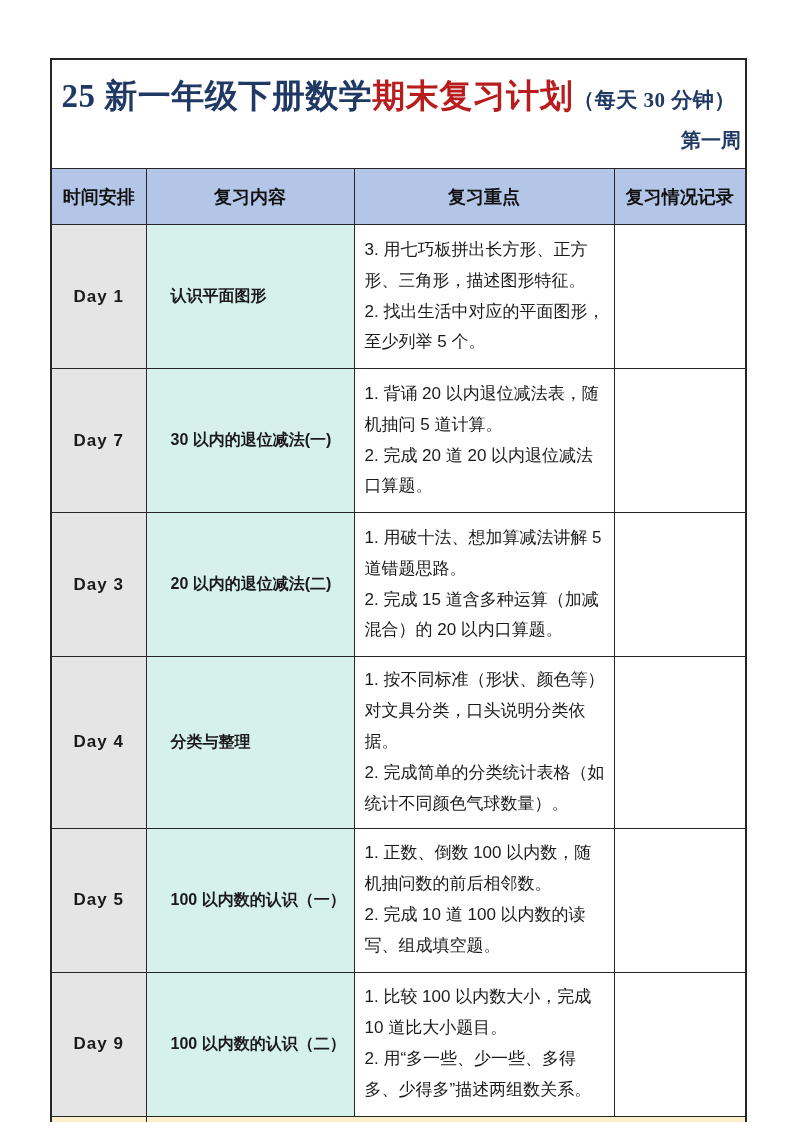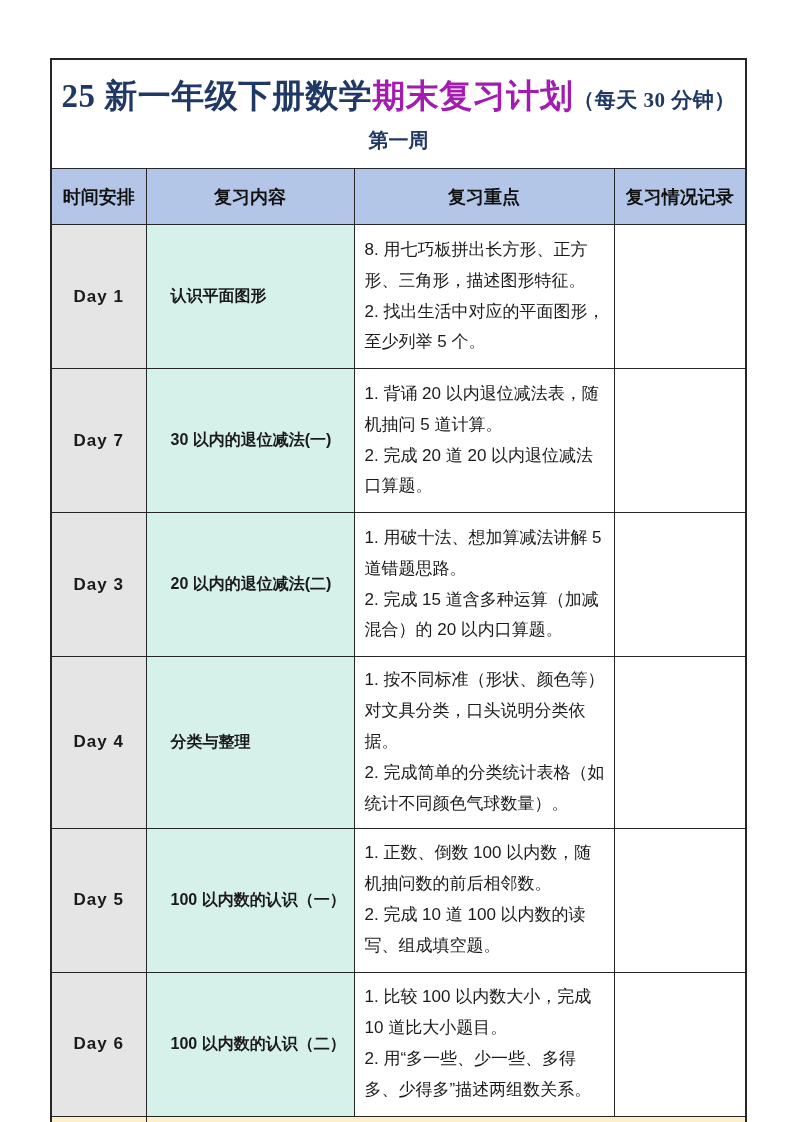--- a/index.html
+++ b/index.html
@@ -47,28 +47,29 @@
   }
   .title-line {
     font-family: "Liberation Serif", serif;
     font-weight: bold;
     font-size: 33px;
     line-height: 1.15;
     white-space: nowrap;
     letter-spacing: 0.5px;
   }
   .t-navy  { color: #1f3864; }
-  .t-red   { color: #a21caf; }
+  .t-red   { color: #b91c1c; }
   .t-small { font-size: 21px; }
   .subtitle {
     margin-top: 12px;
     font-family: "Liberation Serif", serif;
     font-weight: bold;
     font-size: 20px;
     color: #1f3864;
+    text-align: right;
   }
 
   
   tr.head-row th {
     height: 53px;
     background: #b4c6e7;
     font-family: "Liberation Serif", serif;
     font-weight: bold;
     font-size: 18px;
     text-align: center;
@@ -139,21 +140,21 @@
       <th>时间安排</th>
       <th>复习内容</th>
       <th>复习重点</th>
       <th>复习情况记录</th>
     </tr>
 
     <tr class="r-normal">
       <td class="day-cell">Day 1</td>
       <td class="content-cell">认识平面图形</td>
       <td class="points-cell">
-        <div class="pt">8. 用七巧板拼出长方形、正方形、三角形，描述图形特征。</div>
+        <div class="pt">3. 用七巧板拼出长方形、正方形、三角形，描述图形特征。</div>
         <div class="pt">2. 找出生活中对应的平面图形，至少列举 5 个。</div>
       </td>
       <td class="record-cell"></td>
     </tr>
 
     <tr class="r-normal">
       <td class="day-cell">Day 7</td>
       <td class="content-cell">30 以内的退位减法(一)</td>
       <td class="points-cell">
         <div class="pt">1. 背诵 20 以内退位减法表，随机抽问 5 道计算。</div>
@@ -186,21 +187,21 @@
       <td class="day-cell">Day 5</td>
       <td class="content-cell">100 以内数的认识（一）</td>
       <td class="points-cell">
         <div class="pt">1. 正数、倒数 100 以内数，随机抽问数的前后相邻数。</div>
         <div class="pt">2. 完成 10 道 100 以内数的读写、组成填空题。</div>
       </td>
       <td class="record-cell"></td>
     </tr>
 
     <tr class="r-normal">
-      <td class="day-cell">Day 6</td>
+      <td class="day-cell">Day 9</td>
       <td class="content-cell">100 以内数的认识（二）</td>
       <td class="points-cell">
         <div class="pt">1. 比较 100 以内数大小，完成 10 道比大小题目。</div>
         <div class="pt">2. 用“多一些、少一些、多得多、少得多”描述两组数关系。</div>
       </td>
       <td class="record-cell"></td>
     </tr>
 
     <tr class="rest-row">
       <td class="day-cell">Day 7</td>

